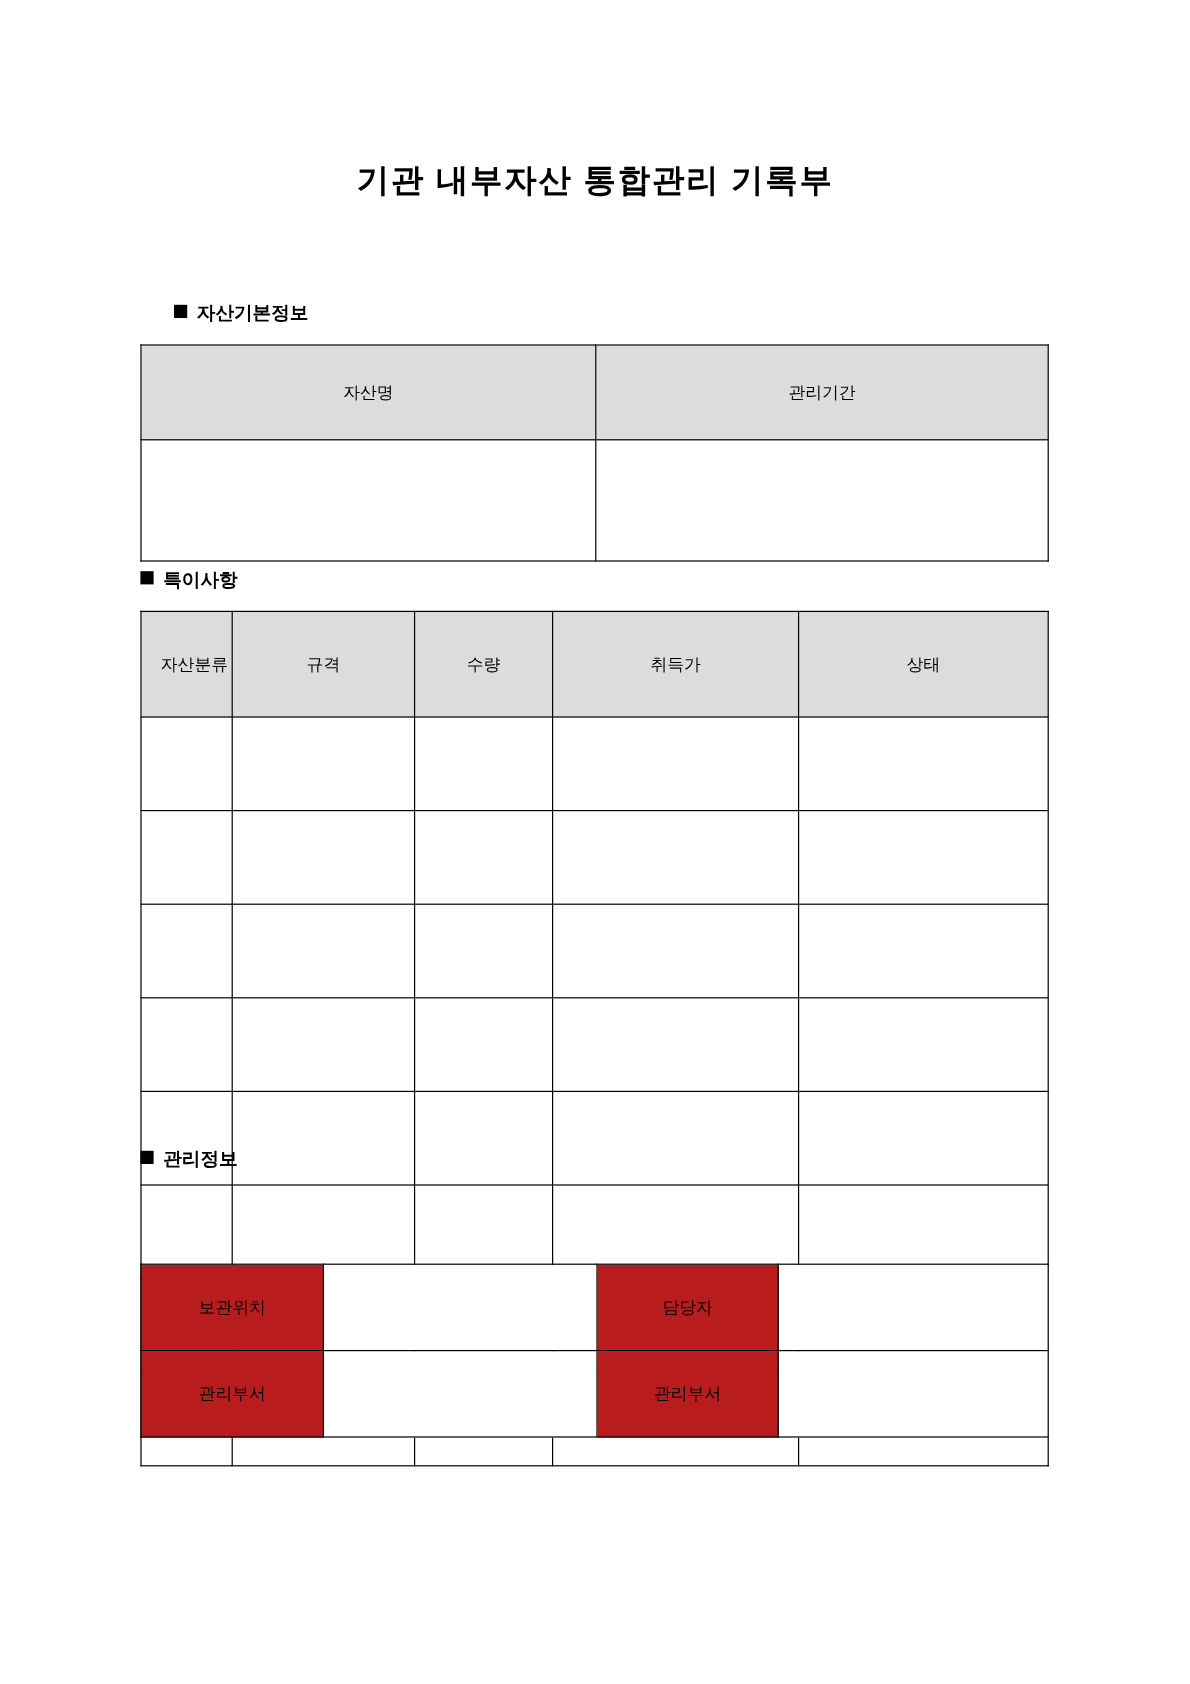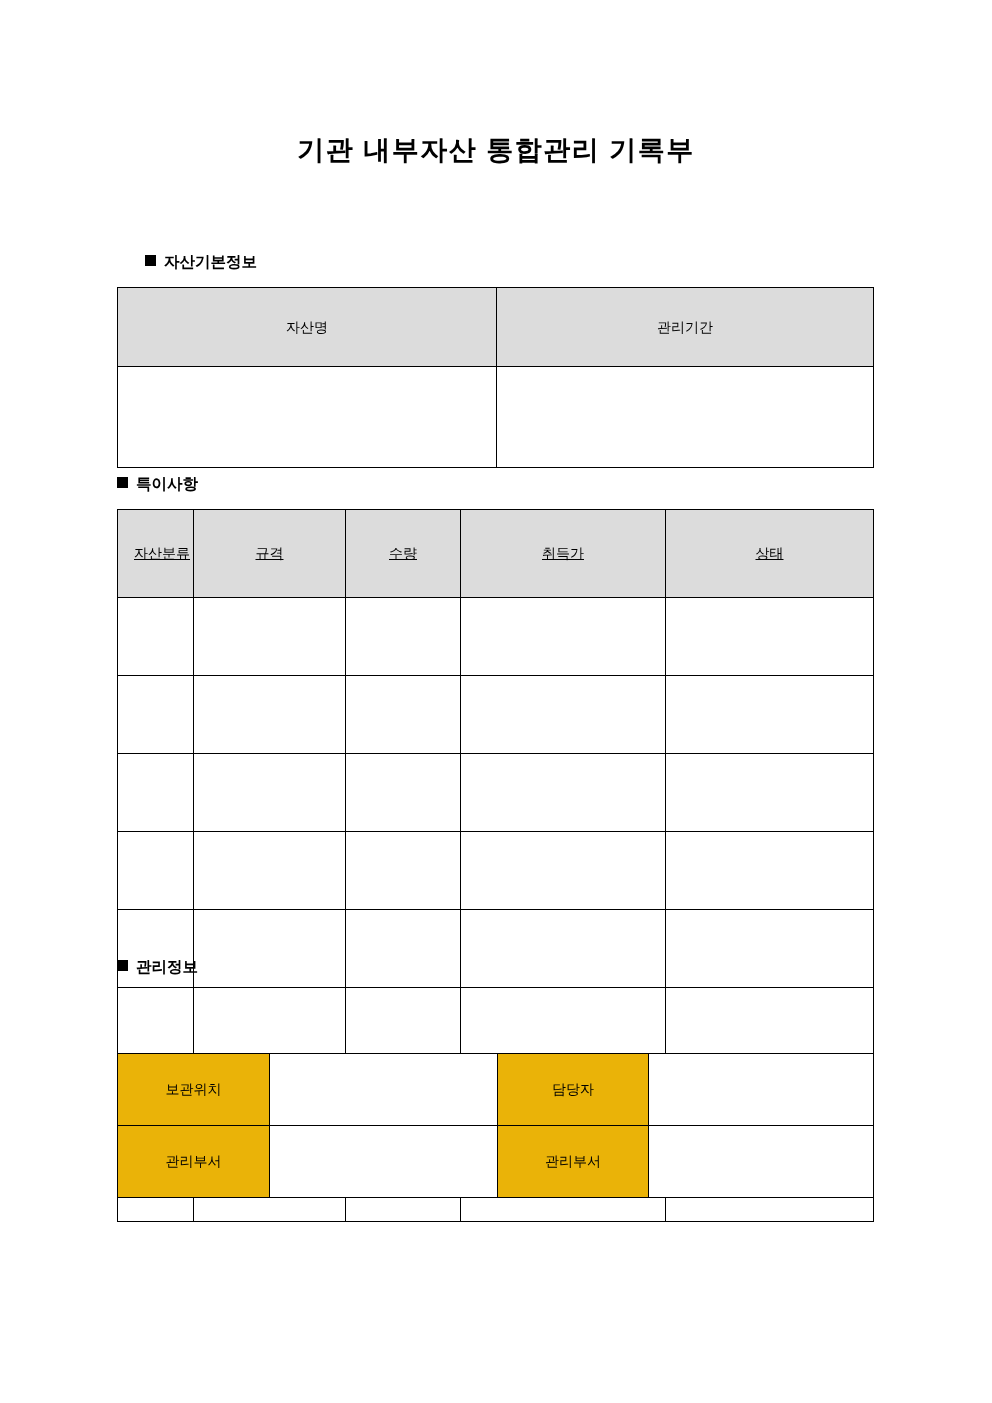--- a/index.html
+++ b/index.html
@@ -66,35 +66,35 @@
     text-align: center;
     vertical-align: middle;
     line-height: 19px;
     word-break: keep-all;
   }
   td.hdr {
     background: #dcdcdc;
     font-size: 14px;
   }
   td.lbl {
-    background: #eab308;
+    background: #b91c1c;
     font-size: 14px;
   }
   td.blank {
     background: #ffffff;
   }
 
   
   #tbl-basic { top: 287px; }
   #tbl-basic td { height: 46px; }
   #tbl-basic tr.body-row td { height: 68px; }
 
   
   #tbl-status { top: 509px; }
-  #tbl-status td.hdr { height: 55px; text-decoration: underline; }
+  #tbl-status td.hdr { height: 55px; }
   #tbl-status tr.body-row td { height: 45px; }
 
   
   #tbl-manage { top: 1053px; }
   #tbl-manage tr.mrow td { height: 39px; }
   #tbl-manage tr.note-row td { height: 70px; }
 </style>
 </head>
 <body>
 

